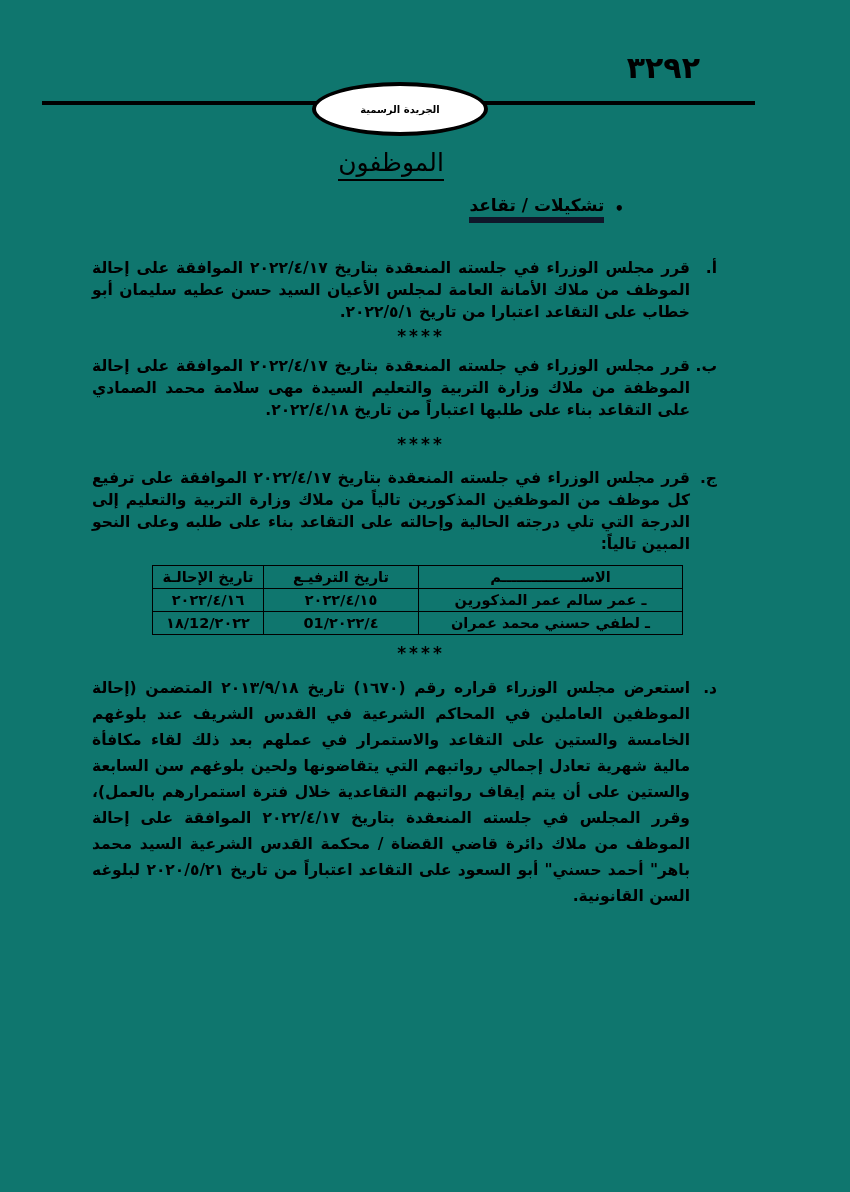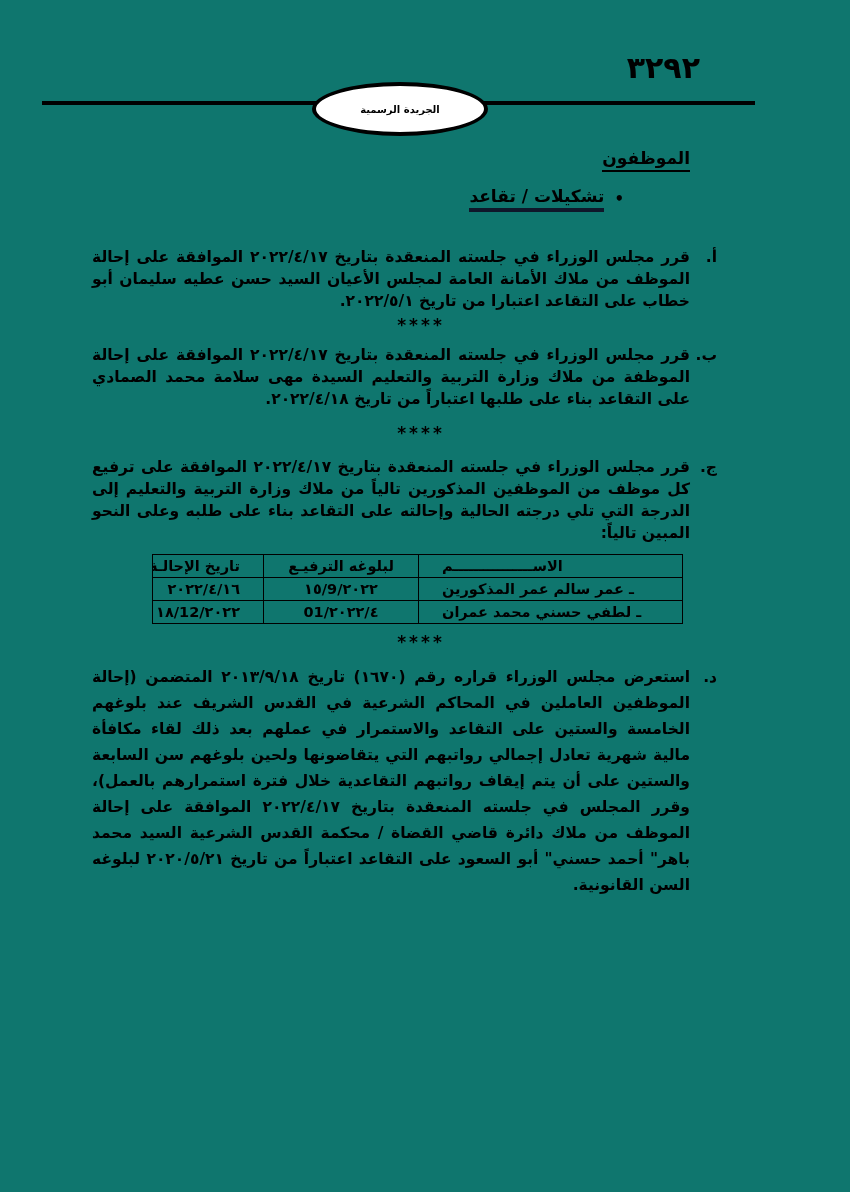--- a/index.html
+++ b/index.html
@@ -32,38 +32,38 @@
     border-radius:50%;
     display:flex; align-items:center; justify-content:center;
     font-size:10px; font-weight:bold;
   }
   
   .content {
     position:absolute; top:148px; right:160px;
     width:598px;
   }
   .section-title {
-    text-align:right;
-    font-size:17px; font-weight:bold;
+    text-align:center;
+    font-size:25px; font-weight:normal;
   }
   .section-title .u {
     display:inline-block;
     border-bottom:2.5px solid #000;
     padding-bottom:2px;
   }
   .topic-line {
     margin-top:14px;
     padding-right:66px;
     display:flex; align-items:center; gap:10px;
     font-size:17px; font-weight:bold;
   }
   .topic-line .bullet { font-size:15px; line-height:1; }
   .topic-line .u {
     display:inline-block;
-    border-bottom:4px solid #0f172a;
+    border-bottom:6px solid #0f172a;
     padding-bottom:2px;
   }
   
   .item {
     position:relative;
     text-align:justify;
     font-size:15.5px; font-weight:bold;
     line-height:22px;
   }
   .item .marker {
@@ -90,24 +90,24 @@
     width:530px;
     table-layout:fixed;
     font-size:14.5px; font-weight:bold;
   }
   table.retirees col.c-name     { width:264px; }
   table.retirees col.c-promo    { width:155px; }
   table.retirees col.c-referral { width:111px; }
   table.retirees th, table.retirees td {
     border:1.8px solid #000;
     height:23px;
-    padding:0 23px;
+    padding:0 7px;
     white-space:nowrap; overflow:hidden;
   }
-  th.h-name, td.cell-name { text-align:left; }
+  th.h-name, td.cell-name { text-align:center; }
   th.h-date, td.cell-date { text-align:center; }
 </style>
 </head>
 <body>
 
 <div class="page">
 
   <div class="page-number">٣٢٩٢</div>
   <div class="masthead-rule"></div>
   <div class="masthead-oval">
@@ -144,28 +144,28 @@
 
     <table class="retirees">
       <colgroup>
         <col class="c-name">
           <col class="c-promo">
           <col class="c-referral">
       </colgroup>
       <thead>
         <tr>
           <th class="h-name">الاســــــــــــــــم</th>
-          <th class="h-date">لبلوغه الترفيـع</th>
+          <th class="h-date">تاريخ الترفيـع</th>
           <th class="h-date">تاريخ الإحالـة</th>
         </tr>
       </thead>
       <tbody>
         <tr>
           <td class="cell-name">ـ عمر سالم عمر المذكورين</td>
-          <td class="cell-date">٢٠٢٢/9/١٥</td>
+          <td class="cell-date">٢٠٢٢/٤/١٥</td>
           <td class="cell-date">٢٠٢٢/٤/١٦</td>
         </tr>
         <tr>
           <td class="cell-name">ـ لطفي حسني محمد عمران</td>
           <td class="cell-date">٢٠٢٢/٤/01</td>
           <td class="cell-date">٢٠٢٢/12/١٨</td>
         </tr>
       </tbody>
     </table>
 

